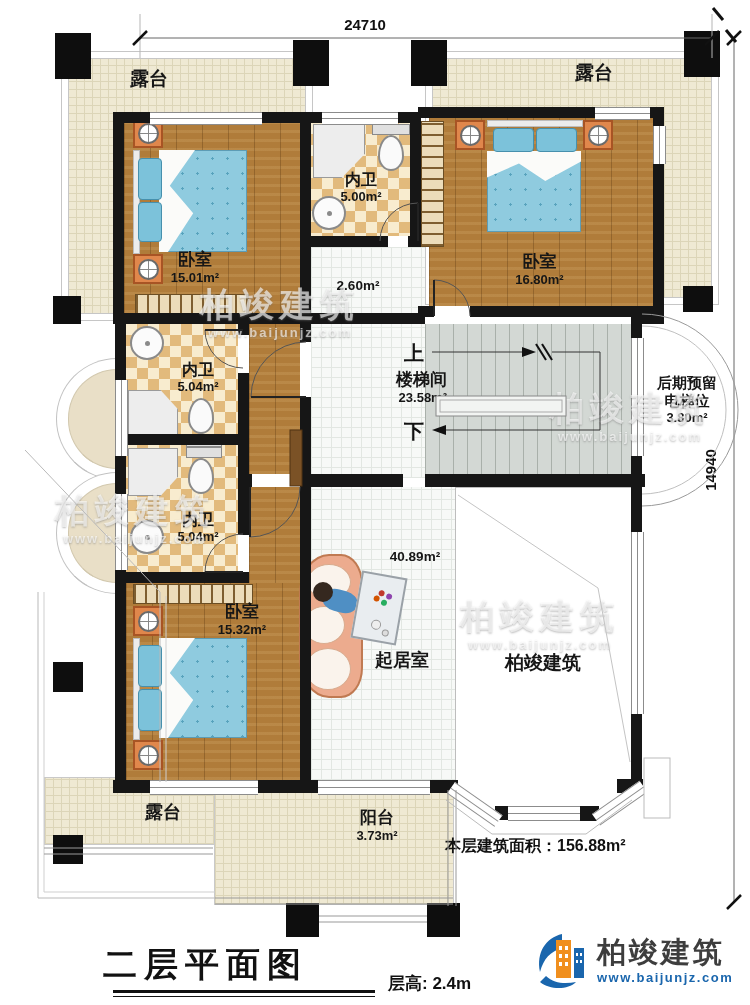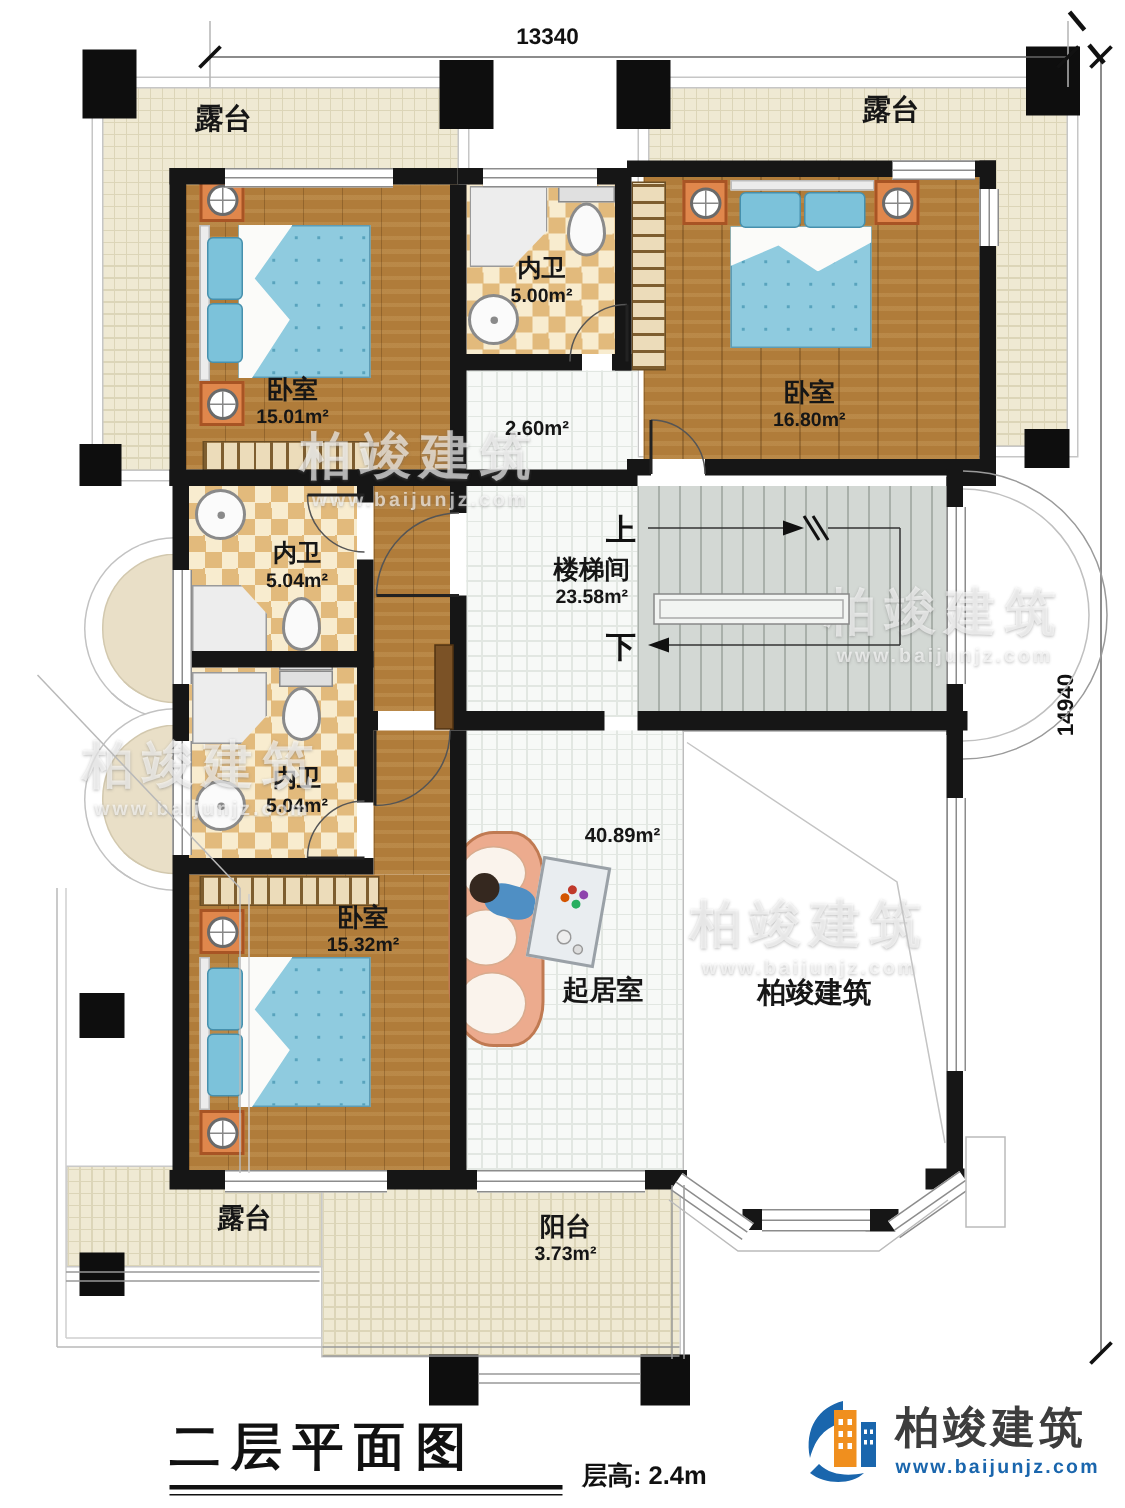--- a/index.html
+++ b/index.html
@@ -271,21 +271,21 @@
     <line x1="432" y1="352" x2="522" y2="352" stroke="#333" stroke-width="1"></line>
     <polygon points="522,347 536,352 522,357" fill="#111"></polygon>
     <line x1="536" y1="344" x2="546" y2="360" stroke="#111" stroke-width="2"></line>
     <line x1="542" y1="344" x2="552" y2="360" stroke="#111" stroke-width="2"></line>
     <line x1="552" y1="352" x2="600" y2="352" stroke="#333" stroke-width="1"></line>
     <line x1="600" y1="352" x2="600" y2="430" stroke="#333" stroke-width="1"></line>
     <line x1="600" y1="430" x2="446" y2="430" stroke="#333" stroke-width="1"></line>
     <polygon points="446,425 432,430 446,435" fill="#111"></polygon>
   </svg>
 
-  <div class="dim" style="left:325px;top:16px;width:80px;">13340</div>
+  <div class="dim" style="left:325px;top:16px;width:80px;">24710</div>
   <div class="dim" style="left:672px;top:460px;width:80px;height:20px;transform:rotate(-90deg);">14940</div>
 
   <div class="rlabel tname" style="left:103px;top:66px;width:92px;">露台</div>
   <div class="rlabel tname" style="left:548px;top:60px;width:92px;">露台</div>
   <div class="rlabel tname" style="left:120px;top:800px;width:86px;font-size:18px;">露台</div>
 
   <div class="rlabel" style="left:140px;top:250px;width:110px;">
     <span class="rname">卧室</span>
     <span class="rarea">15.01m²</span>
   </div>
@@ -293,26 +293,31 @@
     <span class="rname" style="font-size:16px;">内卫</span>
     <span class="rarea">5.00m²</span>
   </div>
   <div class="rlabel" style="left:316px;top:278px;width:84px;">
     <span class="rarea" style="font-size:13.5px;">2.60m²</span>
   </div>
   <div class="rlabel" style="left:492px;top:252px;width:95px;">
     <span class="rname">卧室</span>
     <span class="rarea">16.80m²</span>
   </div>
-  <div class="rlabel" style="left:342px;top:370px;width:105px;">
+  <div class="rlabel" style="left:342px;top:370px;width:105px;text-align:right;">
     <span class="rname">楼梯间</span>
     <span class="rarea">23.58m²</span>
   </div>
   <div class="updown" style="left:404px;top:340px;">上</div>
   <div class="updown" style="left:404px;top:418px;">下</div>
+  <div class="rlabel" style="left:644px;top:374px;width:86px;">
+    <span class="rname" style="font-size:15px;">后期预留</span>
+    <span class="rname" style="font-size:15px;">电梯位</span>
+    <span class="rarea">3.80m²</span>
+  </div>
   <div class="rlabel" style="left:156px;top:360px;width:84px;">
     <span class="rname" style="font-size:16px;">内卫</span>
     <span class="rarea">5.04m²</span>
   </div>
   <div class="rlabel" style="left:156px;top:510px;width:84px;">
     <span class="rname" style="font-size:16px;">内卫</span>
     <span class="rarea">5.04m²</span>
   </div>
   <div class="rlabel" style="left:192px;top:602px;width:100px;">
     <span class="rname">卧室</span>
@@ -325,39 +330,42 @@
     <span class="rname" style="font-size:18px;">起居室</span>
   </div>
   <div class="rlabel" style="left:488px;top:652px;width:110px;">
     <span class="rname" style="font-size:19px;">柏竣建筑</span>
   </div>
   <div class="rlabel" style="left:338px;top:808px;width:78px;">
     <span class="rname">阳台</span>
     <span class="rarea">3.73m²</span>
   </div>
 
+  <div class="farea" style="left:445px;top:836px;">
+    <span>本层建筑面积：</span><span>156.88m²</span>
+  </div>
 
   <div class="wm" style="left:150px;top:286px;width:260px;">
     <div class="wm-cn">柏竣建筑</div>
     <div class="wm-url">www.baijunjz.com</div>
   </div>
   <div class="wm" style="left:500px;top:390px;width:260px;">
     <div class="wm-cn">柏竣建筑</div>
     <div class="wm-url">www.baijunjz.com</div>
   </div>
   <div class="wm" style="left:15px;top:492px;width:240px;">
     <div class="wm-cn">柏竣建筑</div>
     <div class="wm-url">www.baijunjz.com</div>
   </div>
   <div class="wm" style="left:420px;top:598px;width:240px;">
     <div class="wm-cn">柏竣建筑</div>
     <div class="wm-url">www.baijunjz.com</div>
   </div>
 
-  <div class="titl" style="left:113px;top:942px;gap:44px;">
+  <div class="titl" style="left:103px;top:942px;gap:44px;">
     <span class="title-cn">二层平面图</span>
   </div>
   <div class="uline" style="left:113px;top:990px;width:262px;height:3px;"></div>
   <div class="uline" style="left:113px;top:996px;width:262px;height:1px;"></div>
   <div class="fh" style="left:388px;top:972px;">层高: 2.4m</div>
 
   <div class="logo" style="left:534px;top:930px;">
     <svg width="54" height="62" viewBox="0 0 54 62">
       <path d="M28,4 C12,8 2,22 6,42 C10,28 16,22 28,18 Z" fill="#1a66ad"></path>
       <path d="M6,52 C16,60 34,60 42,52 C32,54 20,54 12,46 Z" fill="#1a66ad"></path>

